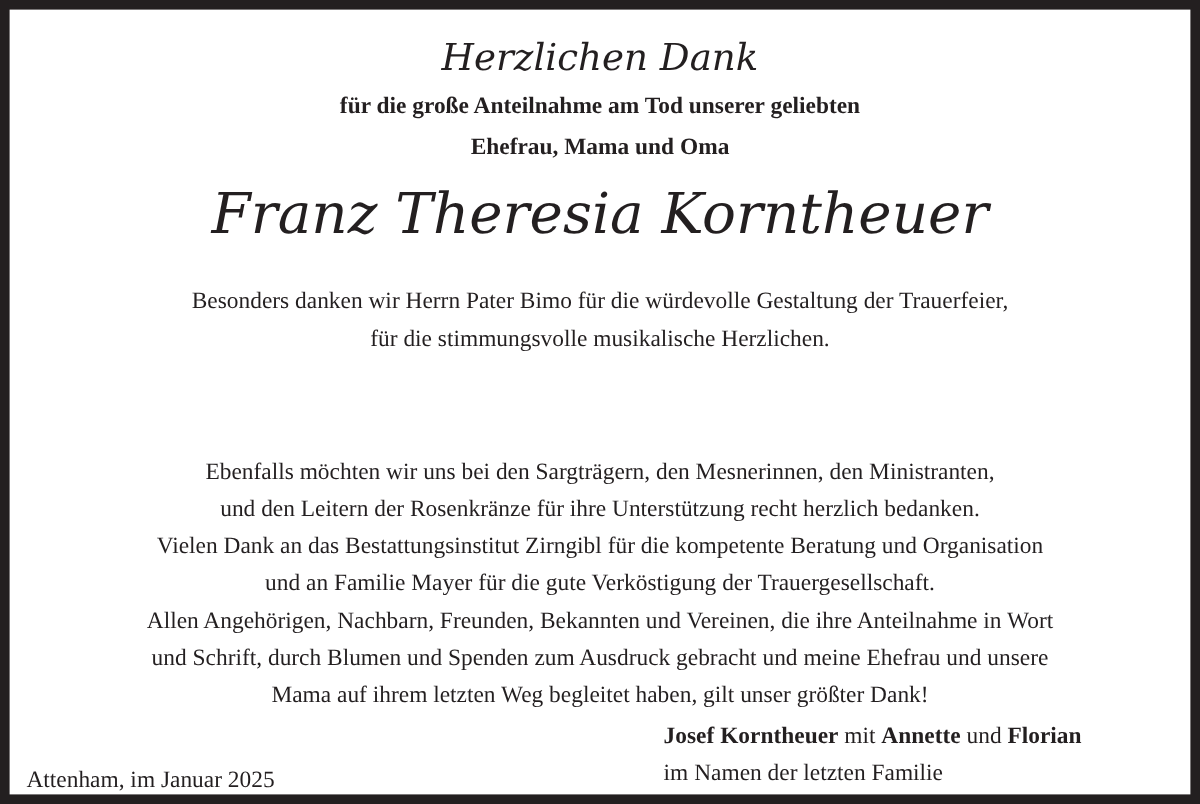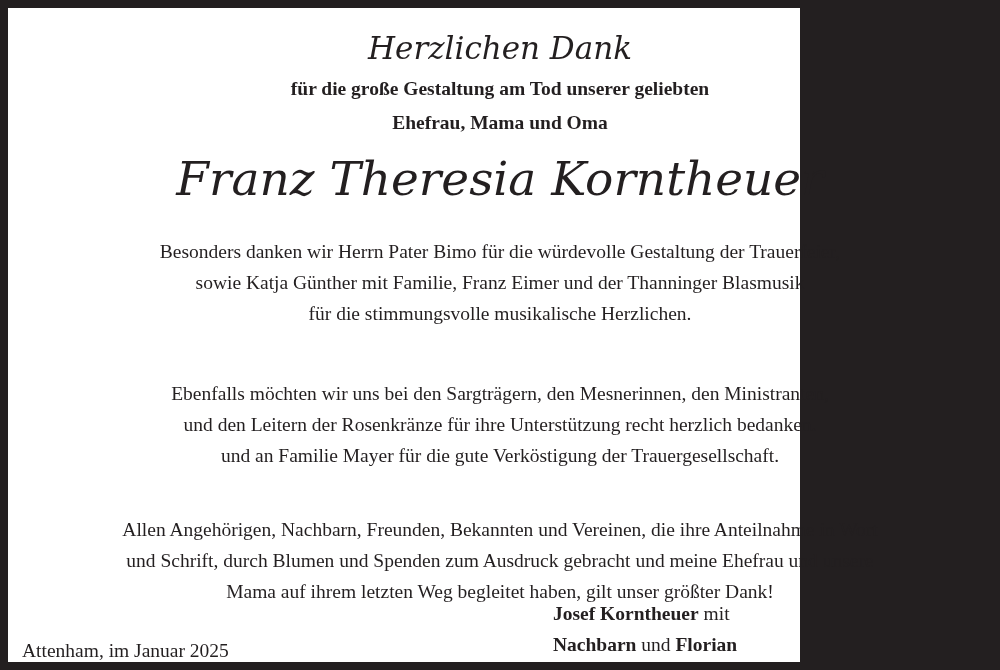--- a/index.html
+++ b/index.html
@@ -1,58 +1,58 @@
 <!DOCTYPE html>
 <html><head>
 <meta charset="utf-8">
 <style>
   html, body { margin:0; padding:0; }
   body { width:1000px; height:670px; background:#231f20; font-family:"Liberation Serif", serif; color:#231f20; }
-  .frame { position:absolute; left:8px; top:8px; width:792px; height:654px; background:#fff; }
+  .frame { position:absolute; left:8px; top:8px; width:984px; height:654px; background:#fff; }
   .center { position:absolute; left:0; width:984px; text-align:center; }
   .script { font-family:"DejaVu Serif", serif; font-style:italic; }
   .title { top:22px; font-size:31px; }
   .sub { font-size:19.5px; font-weight:bold; }
   .sub1 { top:70px; }
   .sub2 { top:104px; }
   .name { top:143px; font-size:47px; }
   .para { font-size:19.5px; line-height:31px; }
   .p1 { top:228px; }
   .p2 { top:342px;margin-top:28px; }
-  .p3 { top:506px; }
+  .p3 { top:494px; }
   .place { position:absolute; left:14px; top:618px; font-size:19.5px;margin-top:14px; }
   .sig { position:absolute; left:545px; top:590px; font-size:19.5px; line-height:31px; }
   .sig b { font-weight:bold; }
 </style>
 </head>
 <body>
 
 <div class="frame">
   <div class="center script title">Herzlichen Dank</div>
-  <div class="center sub sub1">für die große Gestaltung am Tod unserer geliebten</div>
+  <div class="center sub sub1">für die große Anteilnahme am Tod unserer geliebten</div>
   <div class="center sub sub2">Ehefrau, Mama und Oma</div>
   <div class="center script name">Franz Theresia Korntheuer</div>
 
   <div class="center para p1">
     <div>Besonders danken wir Herrn Pater Bimo für die würdevolle Gestaltung der Trauerfeier,</div>
-    <div>sowie Katja Günther mit Familie, Franz Eimer und der Thanninger Blasmusik</div>
     <div>für die stimmungsvolle musikalische Herzlichen.</div>
   </div>
 
   <div class="center para p2">
     <div>Ebenfalls möchten wir uns bei den Sargträgern, den Mesnerinnen, den Ministranten,</div>
     <div>und den Leitern der Rosenkränze für ihre Unterstützung recht herzlich bedanken.</div>
+    <div>Vielen Dank an das Bestattungsinstitut Zirngibl für die kompetente Beratung und Organisation</div>
     <div>und an Familie Mayer für die gute Verköstigung der Trauergesellschaft.</div>
   </div>
 
   <div class="center para p3">
     <div>Allen Angehörigen, Nachbarn, Freunden, Bekannten und Vereinen, die ihre Anteilnahme in Wort</div>
     <div>und Schrift, durch Blumen und Spenden zum Ausdruck gebracht und meine Ehefrau und unsere</div>
     <div>Mama auf ihrem letzten Weg begleitet haben, gilt unser größter Dank!</div>
   </div>
 
   <div class="place">Attenham, im Januar 2025</div>
 
   <div class="sig">
-    <div><b>Josef Korntheuer</b><span> mit </span><b>Nachbarn</b><span> und </span><b>Florian</b></div>
+    <div><b>Josef Korntheuer</b><span> mit </span><b>Annette</b><span> und </span><b>Florian</b></div>
     <div>im Namen der letzten Familie</div>
   </div>
 </div>
 
 </body></html>

